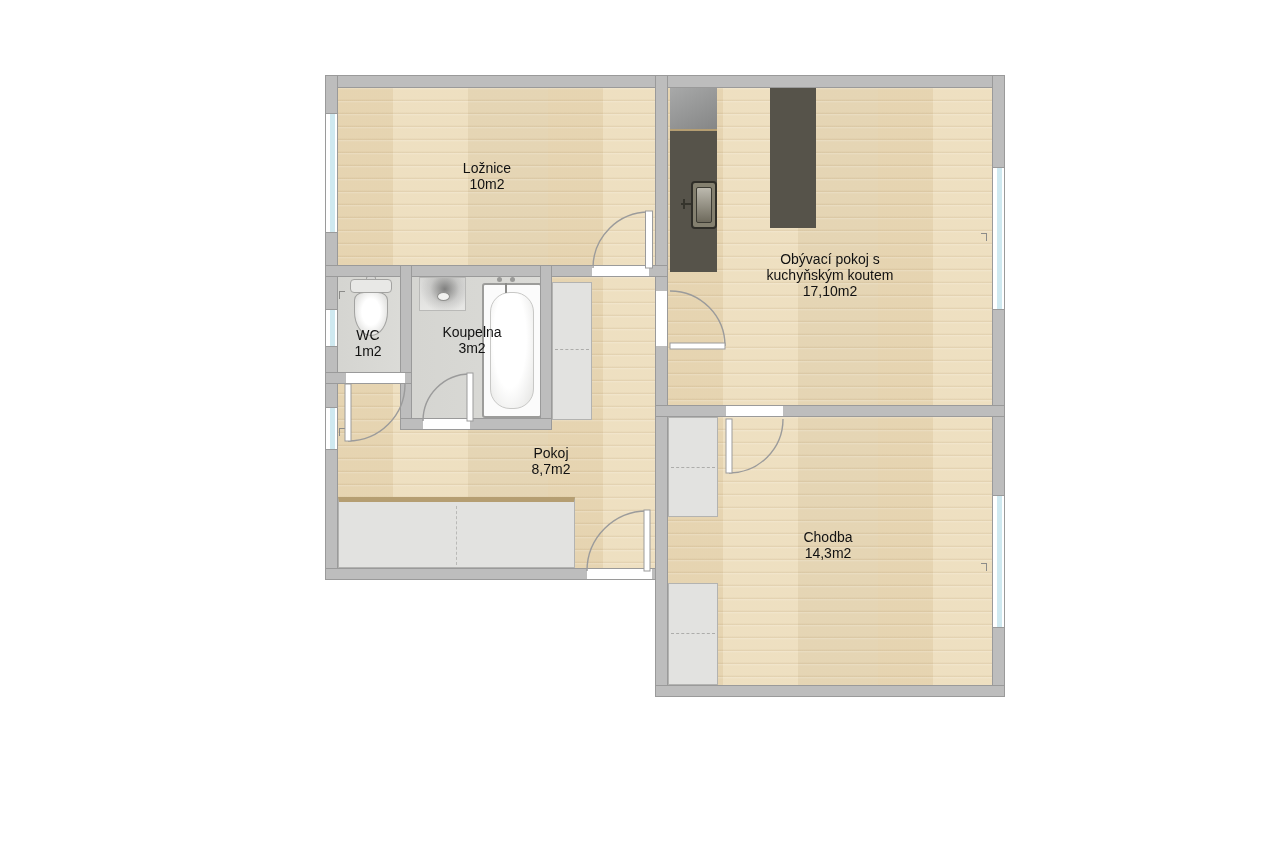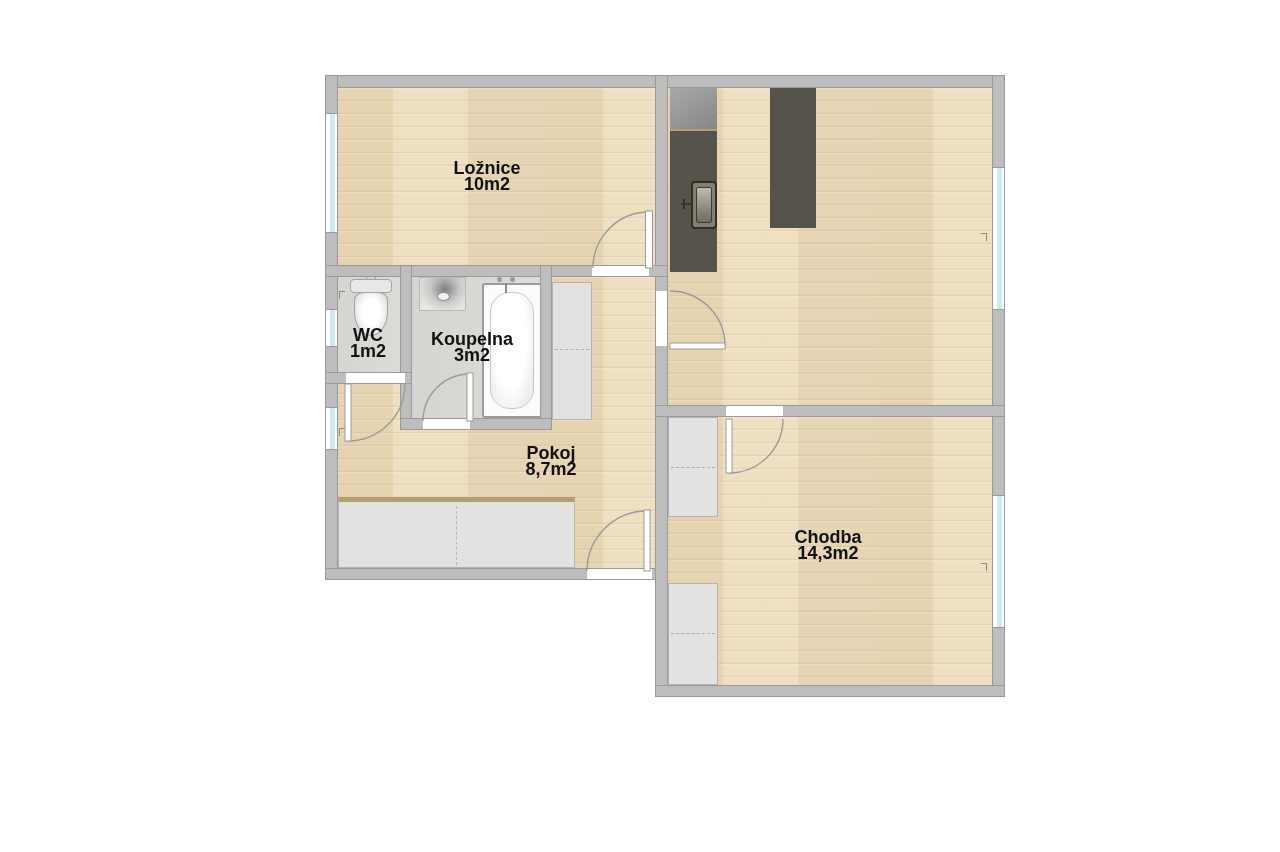--- a/index.html
+++ b/index.html
@@ -22,21 +22,21 @@
     background-image:linear-gradient(90deg, rgba(0,0,0,0.02), rgba(255,255,255,0.05));
   }
   .wall{background:var(--wall,#bdbdbd);border:1px solid var(--wall-edge,#9a9a9a);}
   .gap{background:#ffffff;}
   .window{background:#ffffff;border:1px solid var(--wall-edge,#9a9a9a);}
   .glass{background:var(--glass,#cfe9f0);}
   .furn{background:var(--furniture,#e2e2e0);border:1px solid var(--furniture-edge,#b3b3b1);}
   .dash-h{border-top:1px dashed #adadab;height:0;left:2px;right:2px;}
   .dash-v{border-left:1px dashed #b9b9b7;width:0;top:4px;bottom:2px;}
   .room-label{
-    color:var(--label,#111111);font-weight:bold;font-size:18px;line-height:16px;
+    color:var(--label,#111111);font-weight:normal;font-size:14px;line-height:16px;
     text-align:center;transform:translateX(-50%);white-space:nowrap;
   }
   .door-arc{fill:none;stroke:var(--door,#9b9b9b);stroke-width:1.4;}
   .door-leaf{fill:#ffffff;stroke:var(--door,#9b9b9b);stroke-width:1;}
 </style>
 </head>
 <body>
 
 <div id="plan">
 
@@ -134,25 +134,30 @@
     <path class="door-arc" d="M 729 473 A 54 54 0 0 0 783 419"></path>
     <rect class="door-leaf" x="726" y="419" width="6" height="54"></rect>
     <path class="door-arc" d="M 647 511 A 60 60 0 0 0 587 571"></path>
     <rect class="door-leaf" x="644" y="510" width="6" height="61"></rect>
   </svg>
 
   <div class="room-label" style="left:487px;top:160px">
     <div>Ložnice</div>
     <div>10m2</div>
   </div>
+  <div class="room-label" style="left:830px;top:251px">
+    <div>Obývací pokoj s</div>
+    <div>kuchyňským koutem</div>
+    <div>17,10m2</div>
+  </div>
   <div class="room-label" style="left:368px;top:327px">
     <div>WC</div>
     <div>1m2</div>
   </div>
-  <div class="room-label" style="left:472px;top:331px">
+  <div class="room-label" style="left:472px;top:324px">
     <div>Koupelna</div>
     <div>3m2</div>
   </div>
   <div class="room-label" style="left:551px;top:445px">
     <div>Pokoj</div>
     <div>8,7m2</div>
   </div>
   <div class="room-label" style="left:828px;top:529px">
     <div>Chodba</div>
     <div>14,3m2</div>

